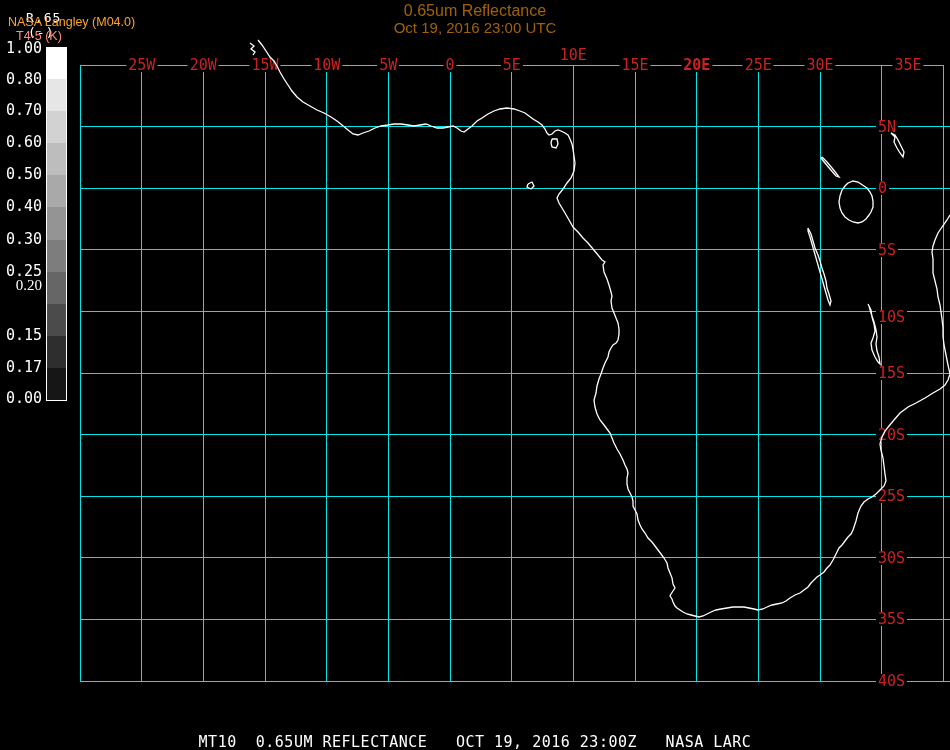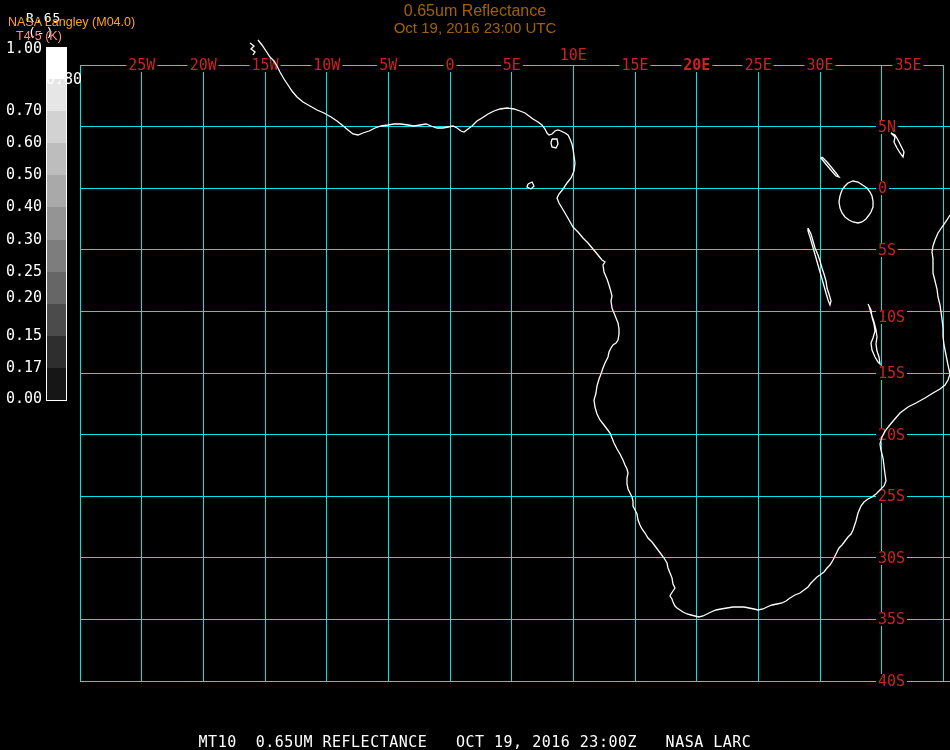--- a/index.html
+++ b/index.html
@@ -86,28 +86,28 @@
       <div class="cb-seg" style="height: 32px; background: rgb(169, 169, 169);"></div>
       <div class="cb-seg" style="height: 33px; background: rgb(148, 148, 148);"></div>
       <div class="cb-seg" style="height: 32px; background: rgb(125, 125, 125);"></div>
       <div class="cb-seg" style="height: 32px; background: rgb(102, 102, 102);"></div>
       <div class="cb-seg" style="height: 32px; background: rgb(75, 75, 75);"></div>
       <div class="cb-seg" style="height: 32px; background: rgb(46, 46, 46);"></div>
       <div class="cb-seg" style="height: 32px; background: rgb(22, 22, 22);"></div>
     </div>
   <div id="colorbar-labels">
       <div class="cb-label" style="top: 48px;">1.00</div>
-      <div class="cb-label" style="top: 79px; padding-left: 40px;">0.80</div>
+      <div class="cb-label" style="top: 79px;">0.80</div>
       <div class="cb-label" style="top: 110px;">0.70</div>
       <div class="cb-label" style="top: 142px;">0.60</div>
       <div class="cb-label" style="top: 174px;">0.50</div>
       <div class="cb-label" style="top: 206px;">0.40</div>
       <div class="cb-label" style="top: 239px;">0.30</div>
       <div class="cb-label" style="top: 271px;">0.25</div>
-      <div class="cb-label" style="top: 297px;">0.20</div>
+      <div class="cb-label" style="top: 285px; font-family: Liberation Serif, serif;">0.20</div>
       <div class="cb-label" style="top: 335px;">0.15</div>
       <div class="cb-label" style="top: 367px;">0.17</div>
       <div class="cb-label" style="top: 398px;">0.00</div>
     </div>
 
   <div id="map-labels">
       <div class="lon-label" style="left: 141.7px; top: 65px;">25W</div>
       <div class="lon-label" style="left: 203.3px; top: 65px;">20W</div>
       <div class="lon-label" style="left: 265px; top: 65px;">15W</div>
       <div class="lon-label" style="left: 326.7px; top: 65px;">10W</div>

